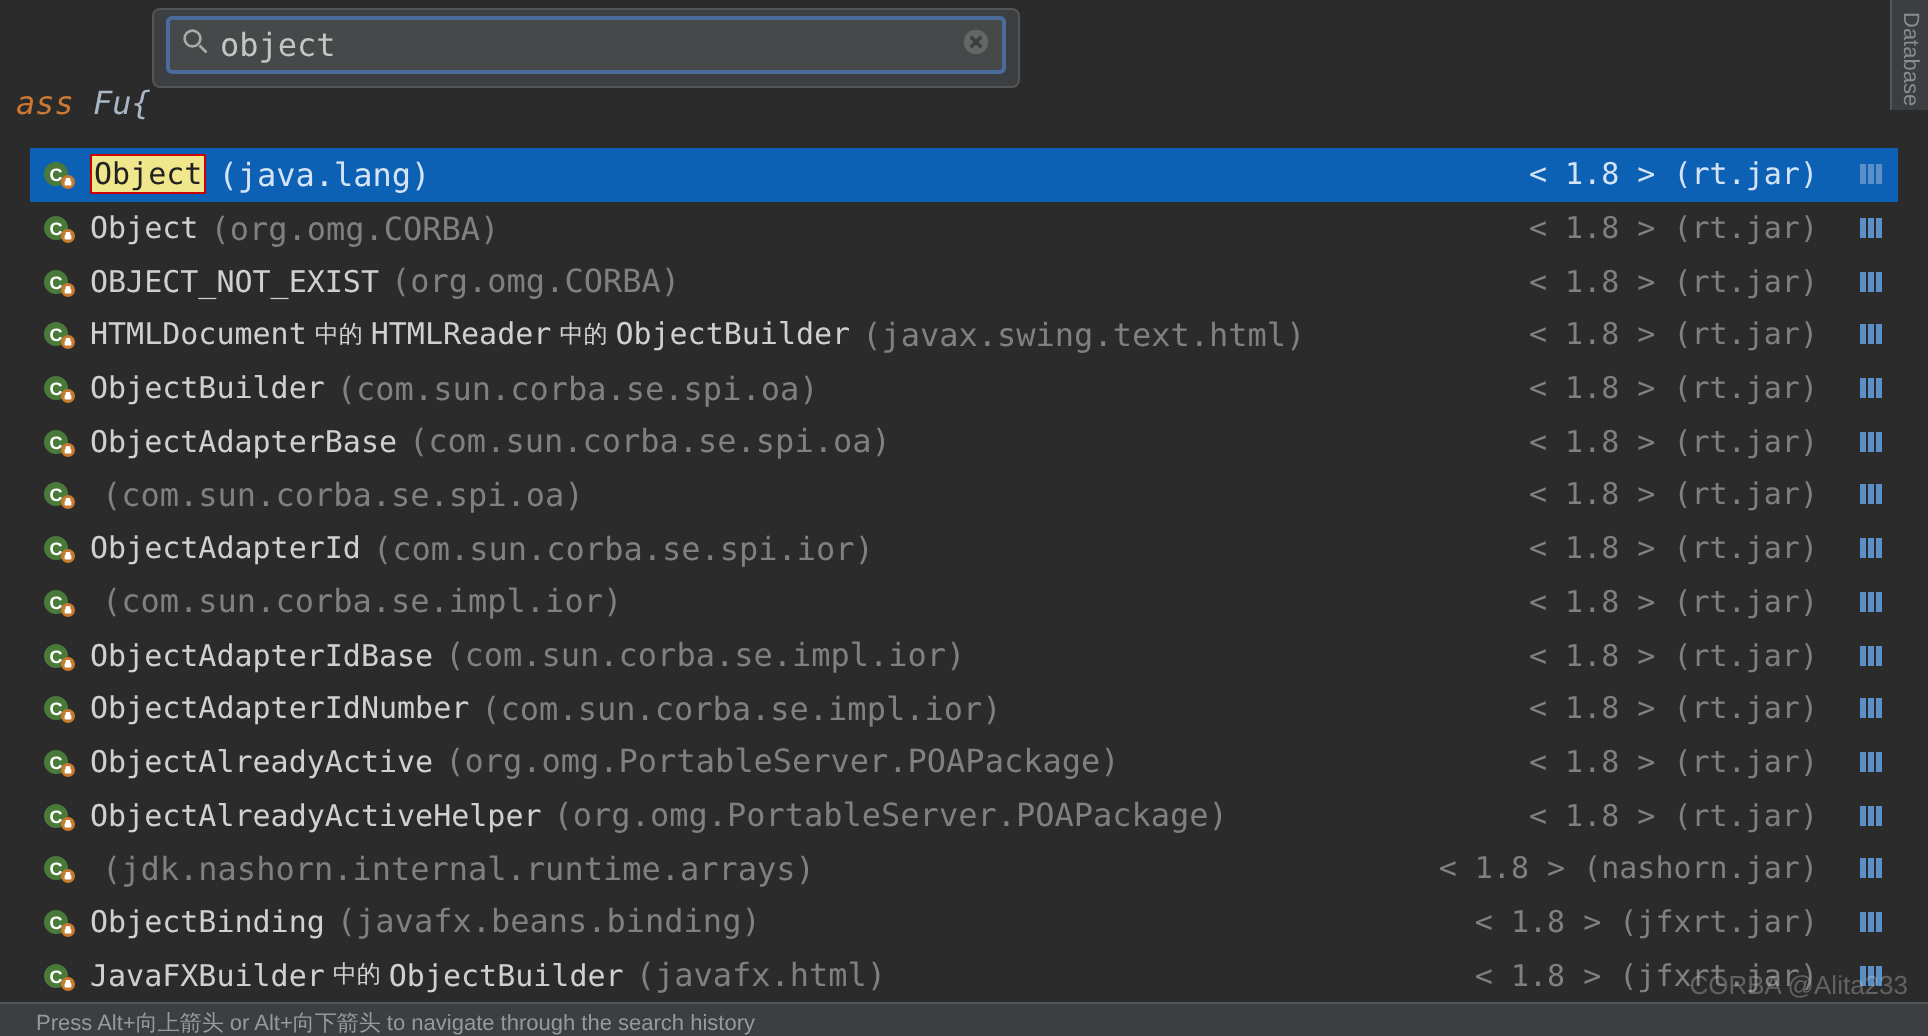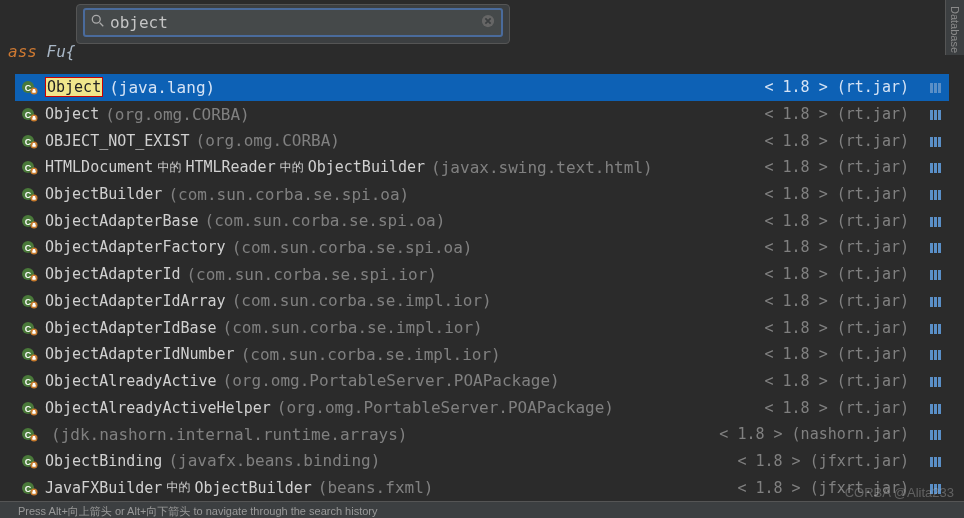--- a/index.html
+++ b/index.html
@@ -358,21 +358,20 @@
     <div class="result-row">
       <span class="row-icon">
         <svg width="18" height="16" viewBox="0 0 18 16">
     <circle cx="7" cy="8" r="6" fill="#4a7a3a"></circle>
     <text x="7" y="11.5" text-anchor="middle" font-size="9" font-family="sans-serif" fill="#fff" font-weight="bold">C</text>
     <circle cx="13" cy="12" r="3.5" fill="#c77b2e"></circle>
     <rect x="11.8" y="10" width="2.4" height="2.8" rx="0.5" fill="#fff"></rect>
     <rect x="11.3" y="11.5" width="3.4" height="2.3" rx="0.5" fill="#fff"></rect>
   </svg>
       </span>
-      <span class="class-name">ObjectAdapterFactory</span>
       <span class="pkg">(com.sun.corba.se.spi.oa)</span>
       <span class="spacer"></span>
       <span class="version">&lt; 1.8 &gt; (rt.jar)</span>
       <span class="lib-icon"><svg width="14" height="12" viewBox="0 0 14 12">
     <rect x="1" y="1" width="3" height="10" fill="#5a8fc7"></rect>
     <rect x="5" y="1" width="3" height="10" fill="#5a8fc7"></rect>
     <rect x="9" y="1" width="3" height="10" fill="#5a8fc7"></rect>
   </svg></span>
     </div>
     <div class="result-row">
@@ -398,21 +397,20 @@
     <div class="result-row">
       <span class="row-icon">
         <svg width="18" height="16" viewBox="0 0 18 16">
     <circle cx="7" cy="8" r="6" fill="#4a7a3a"></circle>
     <text x="7" y="11.5" text-anchor="middle" font-size="9" font-family="sans-serif" fill="#fff" font-weight="bold">C</text>
     <circle cx="13" cy="12" r="3.5" fill="#c77b2e"></circle>
     <rect x="11.8" y="10" width="2.4" height="2.8" rx="0.5" fill="#fff"></rect>
     <rect x="11.3" y="11.5" width="3.4" height="2.3" rx="0.5" fill="#fff"></rect>
   </svg>
       </span>
-      <span class="class-name">ObjectAdapterIdArray</span>
       <span class="pkg">(com.sun.corba.se.impl.ior)</span>
       <span class="spacer"></span>
       <span class="version">&lt; 1.8 &gt; (rt.jar)</span>
       <span class="lib-icon"><svg width="14" height="12" viewBox="0 0 14 12">
     <rect x="1" y="1" width="3" height="10" fill="#5a8fc7"></rect>
     <rect x="5" y="1" width="3" height="10" fill="#5a8fc7"></rect>
     <rect x="9" y="1" width="3" height="10" fill="#5a8fc7"></rect>
   </svg></span>
     </div>
     <div class="result-row">
@@ -540,21 +538,21 @@
     <circle cx="7" cy="8" r="6" fill="#4a7a3a"></circle>
     <text x="7" y="11.5" text-anchor="middle" font-size="9" font-family="sans-serif" fill="#fff" font-weight="bold">C</text>
     <circle cx="13" cy="12" r="3.5" fill="#c77b2e"></circle>
     <rect x="11.8" y="10" width="2.4" height="2.8" rx="0.5" fill="#fff"></rect>
     <rect x="11.3" y="11.5" width="3.4" height="2.3" rx="0.5" fill="#fff"></rect>
   </svg>
       </span>
       <span class="class-name">JavaFXBuilder</span> 
       <span class="mid-text" style="font-family: &quot;Microsoft YaHei&quot;, sans-serif;">中的</span> 
       <span class="class-name">ObjectBuilder</span>
-      <span class="pkg">(beans.fxml)</span>
+      <span class="pkg">(javafx.html)</span>
       <span class="spacer"></span>
       <span class="version">&lt; 1.8 &gt; (jfxrt.jar)</span>
       <span class="lib-icon"><svg width="14" height="12" viewBox="0 0 14 12">
     <rect x="1" y="1" width="3" height="10" fill="#5a8fc7"></rect>
     <rect x="5" y="1" width="3" height="10" fill="#5a8fc7"></rect>
     <rect x="9" y="1" width="3" height="10" fill="#5a8fc7"></rect>
   </svg></span>
     </div>
   </div>
 

